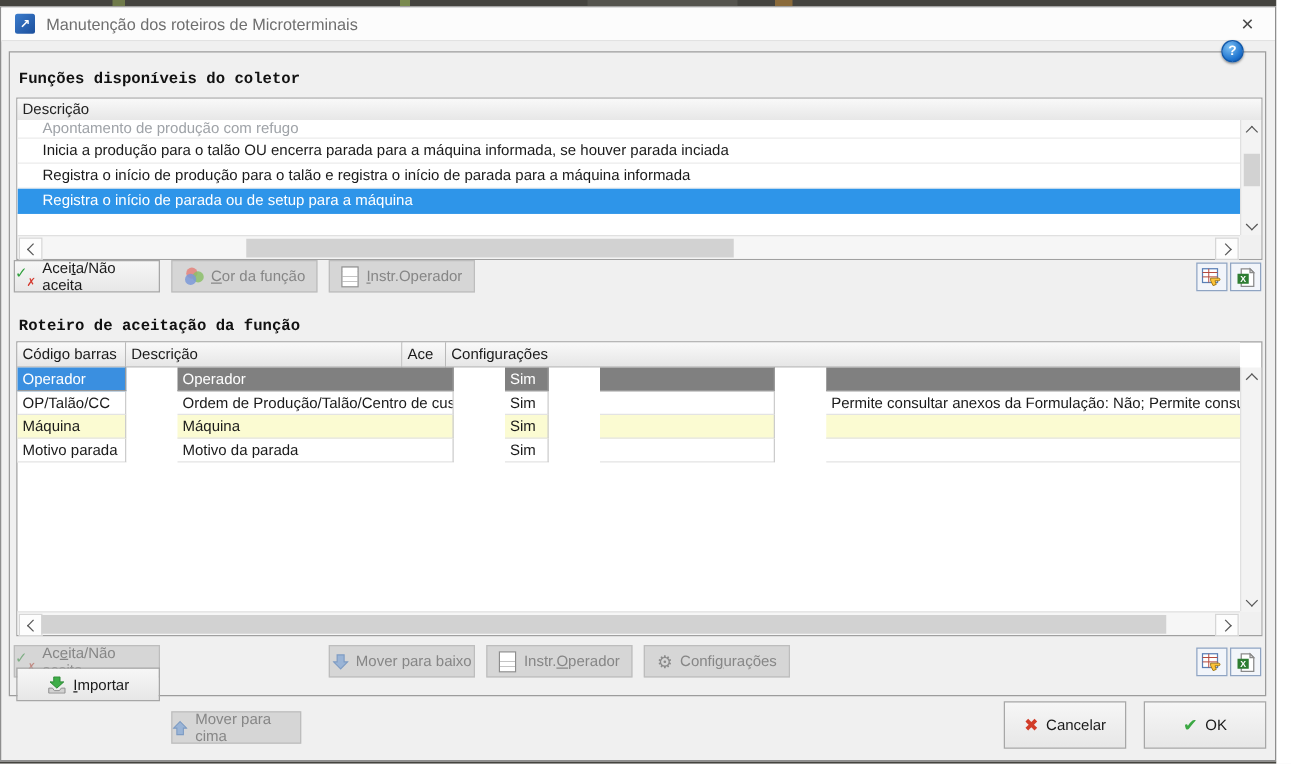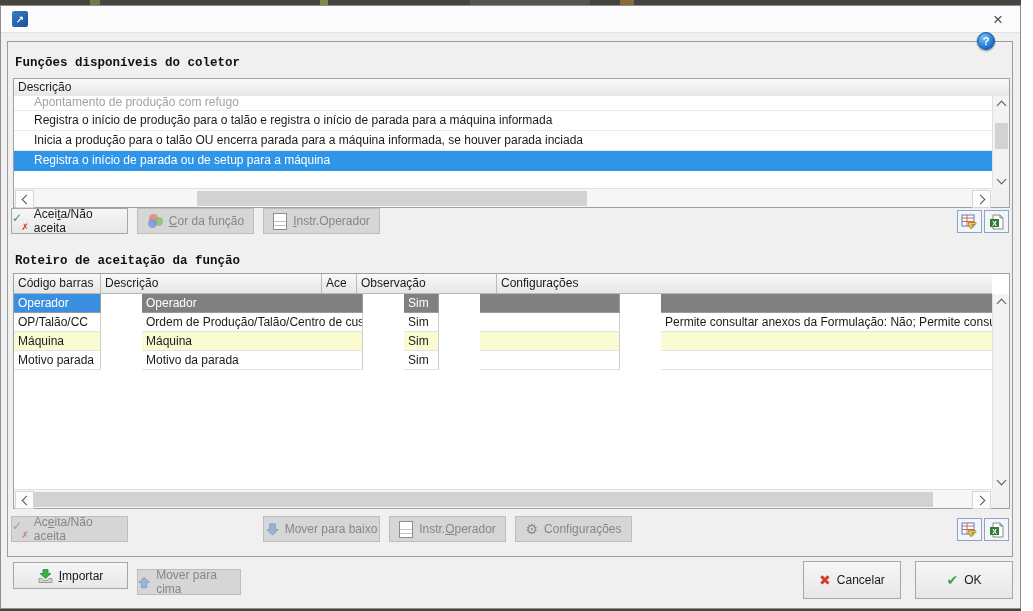--- a/index.html
+++ b/index.html
@@ -107,35 +107,36 @@
   <span class="frag" style="left:320px;width:8px;background:#7a8a4f;"></span>
   <span class="frag" style="left:470px;width:120px;background:#55544e;"></span>
   <span class="frag" style="left:620px;width:14px;background:#8a6a3a;"></span>
 </div>
 <div class="abs bg-bottom"></div>
 
 <div class="abs dialog">
 
   <div class="abs titlebar">
     <div class="abs title-icon">↗</div>
+    <div class="abs title-text">Manutenção dos roteiros de Microterminais</div>
     <div class="abs close-btn">×</div>
   </div>
 
   <div class="abs help-badge">?</div>
 
   <div class="abs main-panel"></div>
 
   <div class="abs sec-label" style="left:14px;top:50px;">Funções disponíveis do coletor</div>
 
   <div class="abs boxed" style="left:12px;top:72px;width:997px;height:130px;">
     <div class="col-hdr" style="height:17px;line-height:16px;padding-left:4px;">Descrição</div>
     <div class="list-rows">
       <div class="lrow dim">Apontamento de produção com refugo</div>
+      <div class="lrow">Inicia a produção para o talão OU encerra parada para a máquina informada, se houver parada inciada</div>
       <div class="lrow">Registra o início de produção para o talão e registra o início de parada para a máquina informada</div>
-      <div class="lrow">Inicia a produção para o talão OU encerra parada para a máquina informada, se houver parada inciada</div>
       <div class="lrow sel">Registra o início de parada ou de setup para a máquina</div>
     </div>
 
     <div class="abs vsb" style="right:0;top:17px;bottom:19px;width:17px;">
       <div class="sb-btn" style="left:0;top:0;width:16px;height:15px;border:none;background:none;">
           <i class="chev up"></i>
         </div>
       <div class="sb-thumb" style="left:2px;top:27px;width:13px;height:26px;"></div>
       <div class="sb-btn" style="left:0;bottom:0;width:16px;height:15px;border:none;background:none;">
           <i class="chev down"></i>
@@ -190,21 +191,20 @@
     </svg>
   </div>
 
   <div class="abs sec-label" style="left:14px;top:248px;">Roteiro de aceitação da função</div>
 
   <div class="abs boxed" style="left:12px;top:267px;width:997px;height:236px;">
     <div class="ghdr">
       <div class="gc c1">Código barras</div>
       <div class="gc c2">Descrição</div>
       <div class="gc c3">Ace</div>
-      <div class="gc c4">Observação</div>
       <div class="gc c5" style="margin-right:17px;">Configurações</div>
     </div>
     <div style="margin-right:17px;">
       <div class="grow selrow">
         <div class="gc c1">Operador</div>
         <div class="gc c2">Operador</div>
         <div class="gc c3">Sim</div>
         <div class="gc c4"></div>
         <div class="gc c5"></div>
       </div>
@@ -289,21 +289,21 @@
   </div>
   <div class="abs icon-btn" style="left:983px;top:512px;width:25px;height:23px;">
     <svg width="16" height="16" viewBox="0 0 16 16">
       <path d="M4 1 H11 L14 4 V15 H4 Z" fill="#ffffff" stroke="#8a8a8a"></path>
       <path d="M11 1 L11 4 H14 Z" fill="#e4e4e4" stroke="#8a8a8a"></path>
       <rect x="1" y="5" width="9" height="8" fill="#2e7d32"></rect>
       <text x="5.5" y="11.5" font-size="7" font-weight="bold" fill="#ffffff" text-anchor="middle">X</text>
     </svg>
   </div>
 
-  <div class="abs btn" style="left:12px;top:556px;width:115px;height:27px;">
+  <div class="abs btn" style="left:12px;top:528px;width:115px;height:27px;">
     <svg width="15" height="14" viewBox="0 0 15 14">
       <path d="M5 0.5 H10 V4.5 H13 L7.5 9.5 L2 4.5 H5 Z" fill="#3fae49" stroke="#2e8a37" stroke-width="0.8"></path>
       <path d="M1 9.5 H4 L5.5 11.5 H9.5 L11 9.5 H14 V13.5 H1 Z" fill="#d2d2d2" stroke="#8f8f8f" stroke-width="0.8"></path>
     </svg>
     <span><u>I</u>mportar</span>
   </div>
 
   <div class="abs btn" style="left:802px;top:555px;width:98px;height:38px;">
     <span class="glyph-cancel">✖</span>
     <span>Cancelar</span>

